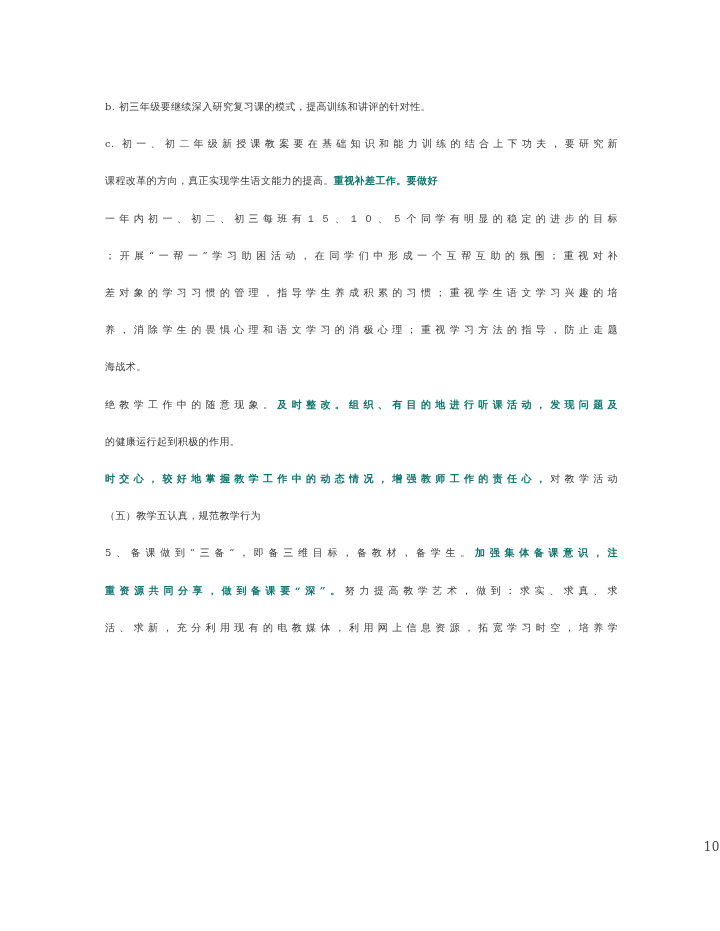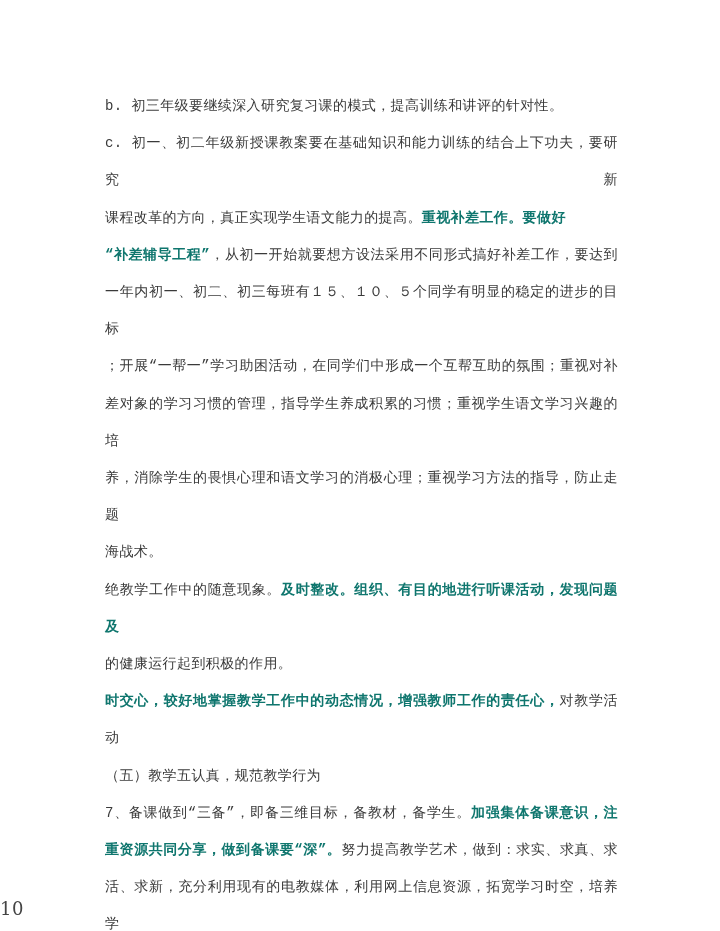--- a/index.html
+++ b/index.html
@@ -16,66 +16,64 @@
     font-family: "DejaVu Serif", "Liberation Serif", serif;
     color: #3a3a3a;
   }
   .text-body {
     position: absolute;
     left: 105px;
     top: 88px;
     width: 513px;
   }
   .line {
-    font-size: 14px;
+    font-size: 10px;
     line-height: 37.2px;
     letter-spacing: 0.4px;
     white-space: normal;
-    font-family: Liberation Mono, monospace;
   }
   .line.justify {
     text-align: justify;
     text-align-last: justify;
     text-justify: inter-character;
   }
   .line.left {
     text-align: left;
     text-align-last: left;
   }
   .seg.bold {
     font-weight: bold;
     color: #0f766e;
   }
   .page-number {
     position: absolute;
     left: 0;
     right: 0;
-    top: 898px;
-    text-align: left;
-    font-size: 18px;
+    top: 840px;
+    text-align: right;
+    font-size: 12px;
     color: #444444;
     letter-spacing: 0.5px;
   }
 </style>
 </head>
 <body>
 
 <div class="page">
   <div class="text-body">
       <div class="line left"><span class="seg">b. 初三年级要继续深入研究复习课的模式，提高训练和讲评的针对性。</span></div>
       <div class="line justify"><span class="seg">c. 初一、初二年级新授课教案要在基础知识和能力训练的结合上下功夫，要研究新</span></div>
       <div class="line left"><span class="seg">课程改革的方向，真正实现学生语文能力的提高。</span><span class="seg bold">重视补差工作。要做好</span></div>
-      <div class="line justify"><span class="seg bold">“补差辅导工程”</span><span class="seg">，从初一开始就要想方设法采用不同形式搞好补差工作，要达到</span></div>
       <div class="line justify"><span class="seg">一年内初一、初二、初三每班有１５、１０、５个同学有明显的稳定的进步的目标</span></div>
       <div class="line justify"><span class="seg">；开展“一帮一”学习助困活动，在同学们中形成一个互帮互助的氛围；重视对补</span></div>
       <div class="line justify"><span class="seg">差对象的学习习惯的管理，指导学生养成积累的习惯；重视学生语文学习兴趣的培</span></div>
       <div class="line justify"><span class="seg">养，消除学生的畏惧心理和语文学习的消极心理；重视学习方法的指导，防止走题</span></div>
       <div class="line left"><span class="seg">海战术。</span></div>
       <div class="line justify"><span class="seg">绝教学工作中的随意现象。</span><span class="seg bold">及时整改。组织、有目的地进行听课活动，发现问题及</span></div>
       <div class="line left"><span class="seg">的健康运行起到积极的作用。</span></div>
       <div class="line justify"><span class="seg bold">时交心，较好地掌握教学工作中的动态情况，增强教师工作的责任心，</span><span class="seg">对教学活动</span></div>
       <div class="line left"><span class="seg">（五）教学五认真，规范教学行为</span></div>
-      <div class="line justify"><span class="seg">7、备课做到“三备”，即备三维目标，备教材，备学生。</span><span class="seg bold">加强集体备课意识，注</span></div>
+      <div class="line justify"><span class="seg">5、备课做到“三备”，即备三维目标，备教材，备学生。</span><span class="seg bold">加强集体备课意识，注</span></div>
       <div class="line justify"><span class="seg bold">重资源共同分享，做到备课要“深”。</span><span class="seg">努力提高教学艺术，做到：求实、求真、求</span></div>
       <div class="line justify"><span class="seg">活、求新，充分利用现有的电教媒体，利用网上信息资源，拓宽学习时空，培养学</span></div>
     </div>
   <div class="page-number">10</div>
 </div>
 
 </body></html>

